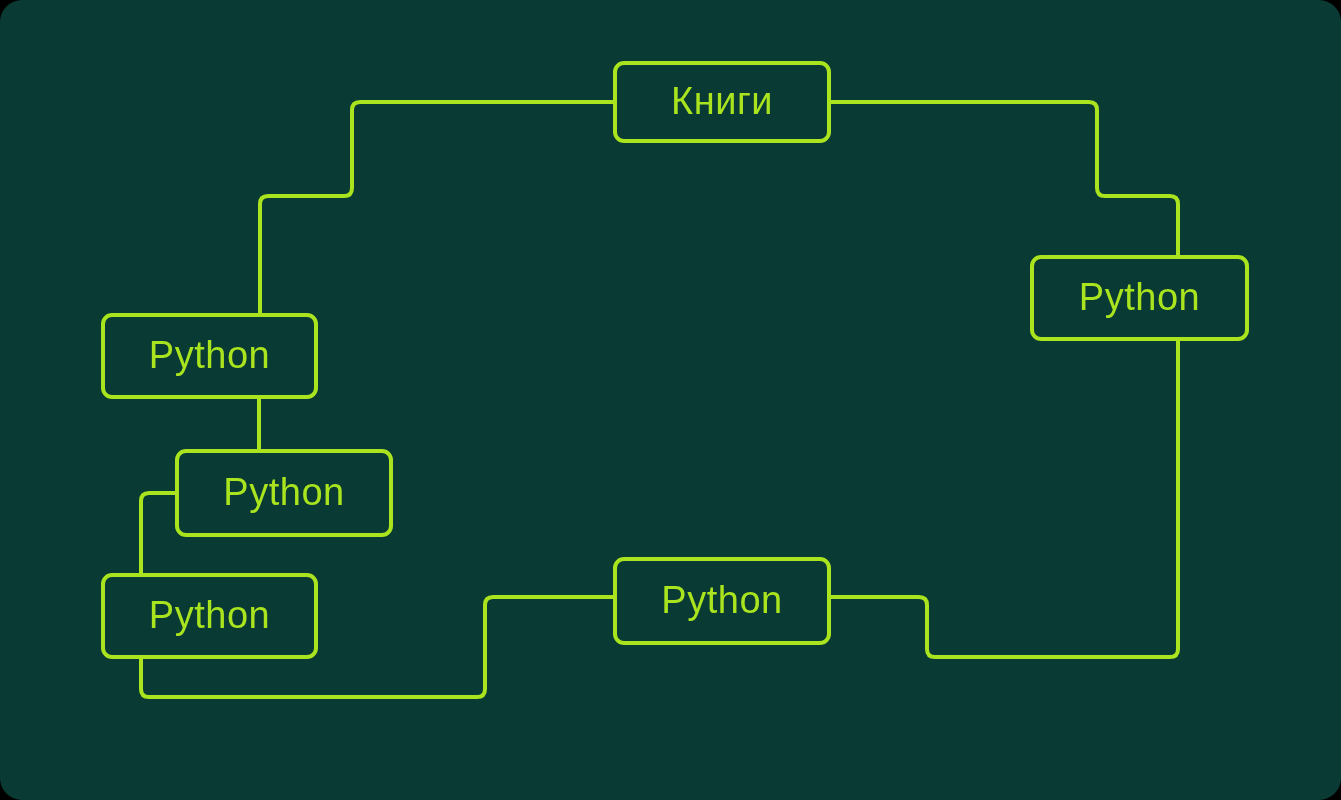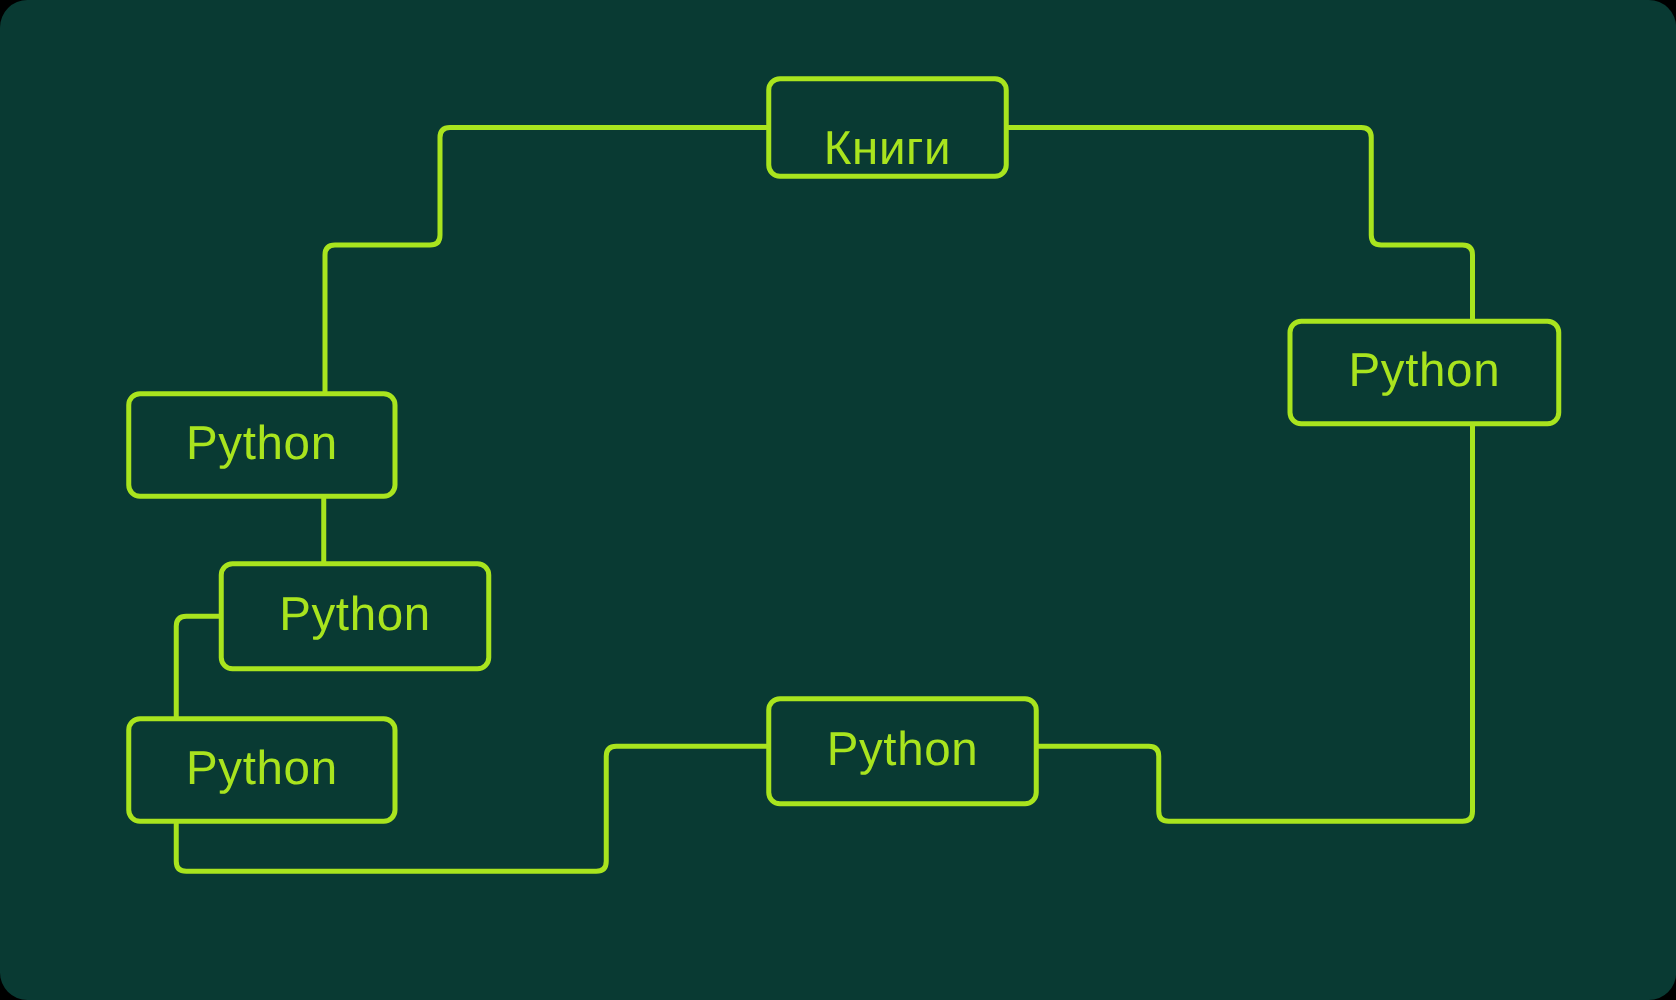--- a/index.html
+++ b/index.html
@@ -55,21 +55,21 @@
 
   <svg class="wires" viewBox="0 0 1341 800" aria-hidden="true">
     <path d="M 613 102 H 360 Q 352 102 352 110 V 188 Q 352 196 344 196 H 268 Q 260 196 260 204 V 313"></path>
     <path d="M 259 399 V 449"></path>
     <path d="M 175 493 H 149 Q 141 493 141 501 V 573"></path>
     <path d="M 141 659 V 689 Q 141 697 149 697 H 477 Q 485 697 485 689 V 605 Q 485 597 493 597 H 613"></path>
     <path d="M 831 597 H 919 Q 927 597 927 605 V 649 Q 927 657 935 657 H 1170 Q 1178 657 1178 649 V 341"></path>
     <path d="M 1178 255 V 204 Q 1178 196 1170 196 H 1105 Q 1097 196 1097 188 V 110 Q 1097 102 1089 102 H 807"></path>
   </svg>
 
-  <div class="node" style="left:613px;top:61px;width:194px;height:82px;align-items:flex-end;">
+  <div class="node" style="left:613px;top:61px;width:218px;height:82px;">
     <span>Книги</span>
   </div>
 
   <div class="node" style="left:101px;top:313px;width:217px;height:86px;">
     <span>Python</span>
   </div>
 
   <div class="node" style="left:175px;top:449px;width:218px;height:88px;">
     <span>Python</span>
   </div>

